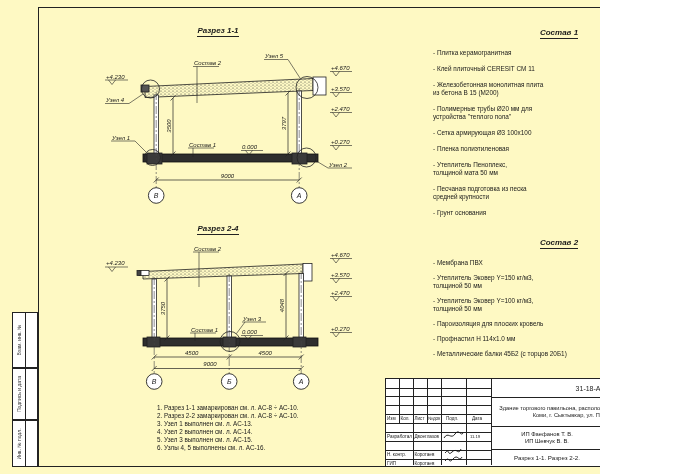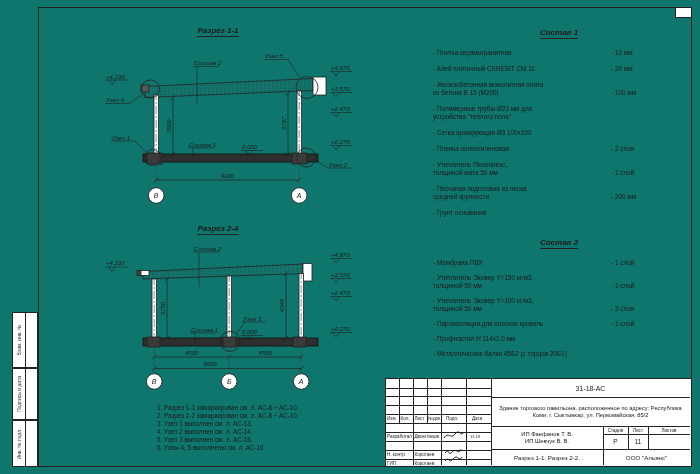--- a/index.html
+++ b/index.html
@@ -1,17 +1,17 @@
 <!DOCTYPE html>
 <html><head>
 <meta charset="utf-8">
 <style>
   html,body{margin:0;padding:0;width:700px;height:474px;background:#fff;
     font-family:"Liberation Sans", sans-serif;color:#1a1a1a;}
-  .page{position:absolute;left:0;top:0;width:700px;height:474px;background:#0f766e;overflow:hidden;}
+  .page{position:absolute;left:0;top:0;width:600px;height:474px;background:#fef9c3;overflow:hidden;}
   .frame{position:absolute;left:38px;top:7px;width:654px;height:460px;
     border:1.6px solid #222;box-sizing:border-box;}
   .corner-box{position:absolute;left:675px;top:7px;width:17px;height:11px;
     border:1.2px solid #222;box-sizing:border-box;background:#fff;}
   
   .vstamp{position:absolute;left:12px;width:26px;border:1px solid #222;box-sizing:border-box;background:#fff;}
   .vstamp .lab{position:absolute;left:0;top:0;width:13px;height:100%;border-right:1px solid #222;
     box-sizing:border-box;display:flex;align-items:center;justify-content:center;overflow:visible;}
   .vstamp .lab span{transform:rotate(-90deg);white-space:nowrap;font-size:5px;color:#333;}
   

